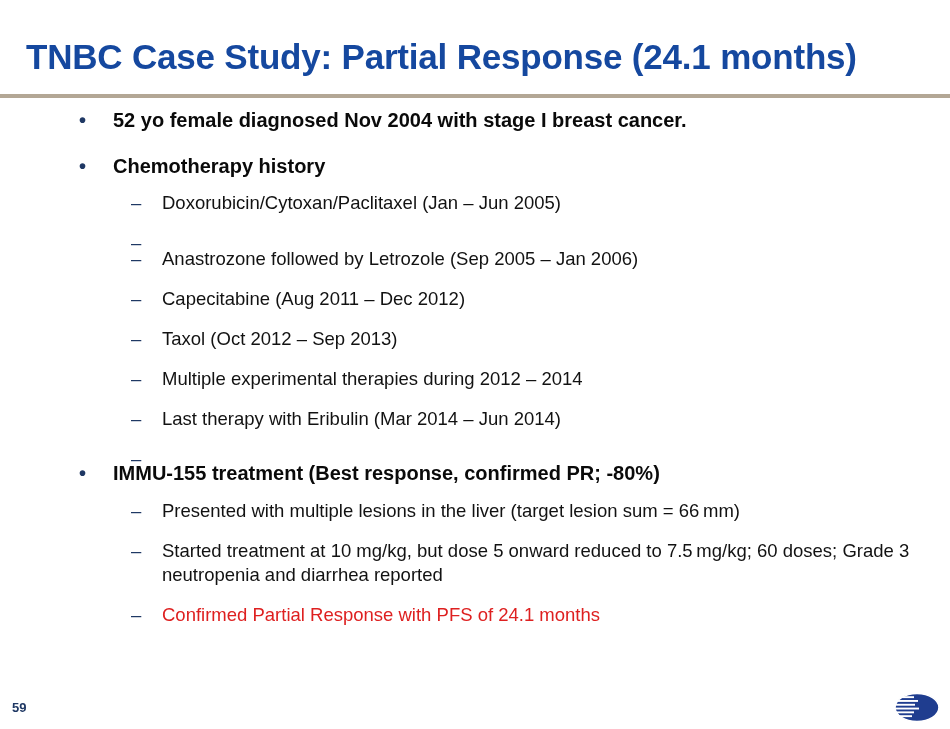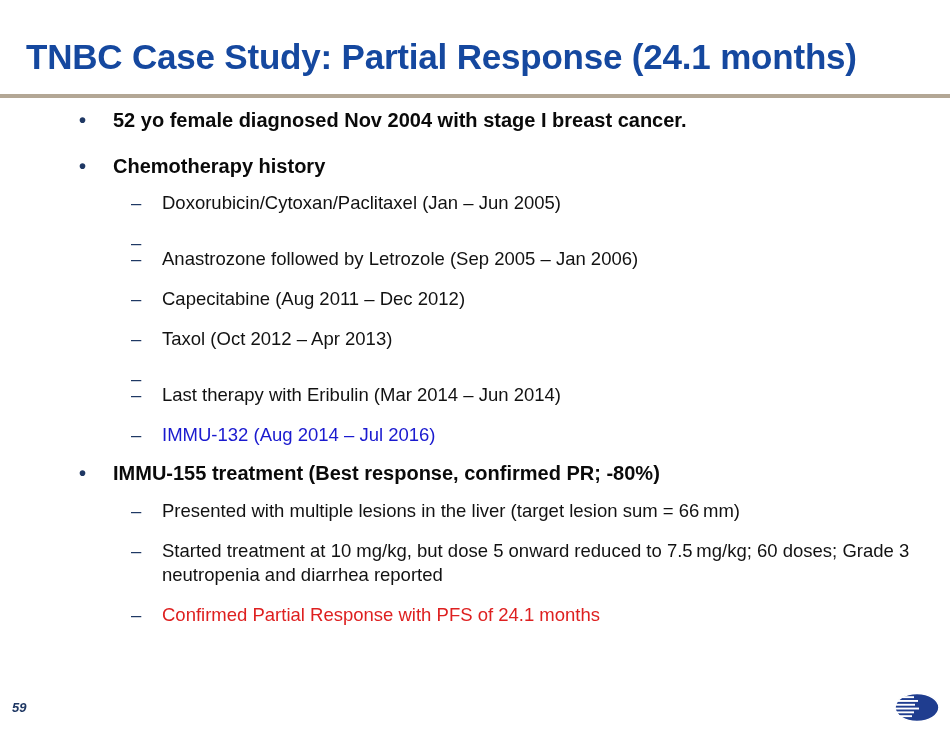--- a/index.html
+++ b/index.html
@@ -93,21 +93,20 @@
   .sp-4 { height: 13px; }
   .row-gap { height: 16px; }
 
   
   .page-num {
     position: absolute;
     left: 12px;
     top: 700px;
     font-size: 13px;
     font-weight: bold;
-    font-style: italic;
     color: #1F3864;
   }
   .logo {
     position: absolute;
     left: 893px;
     top: 692px;
     width: 48px;
     height: 31px;
   }
 </style>
@@ -153,38 +152,38 @@
     <div class="row-gap"></div>
 
     <div class="l2">
       <span class="marker">–</span>
       <span>Capecitabine (Aug 2011 – Dec 2012)</span>
     </div>
     <div class="row-gap"></div>
 
     <div class="l2">
       <span class="marker">–</span>
-      <span>Taxol (Oct 2012 – Apr 2013)</span>
-    </div>
-    <div class="row-gap"></div>
-
-    <div class="l2">
-      <span class="marker">–</span>
+      <span>Taxol (Oct 2012 – Sep 2013)</span>
+    </div>
+    <div class="row-gap"></div>
+
+    <div class="l2">
+      <span class="marker">–</span>
+      <span>Multiple experimental therapies during 2012 – 2014</span>
     </div>
     <div class="row-gap"></div>
 
     <div class="l2">
       <span class="marker">–</span>
       <span>Last therapy with Eribulin (Mar 2014 – Jun 2014)</span>
     </div>
     <div class="row-gap"></div>
 
     <div class="l2 blue">
       <span class="marker">–</span>
-      <span>IMMU-132 (Aug 2014 – Jul 2016)</span>
     </div>
 
     <div class="sp-3"></div>
 
     <div class="l1">
       <span class="marker">•</span>
       <span>IMMU-155 treatment (Best response, confirmed PR; -80%)</span>
     </div>
 
     <div class="sp-4"></div>

